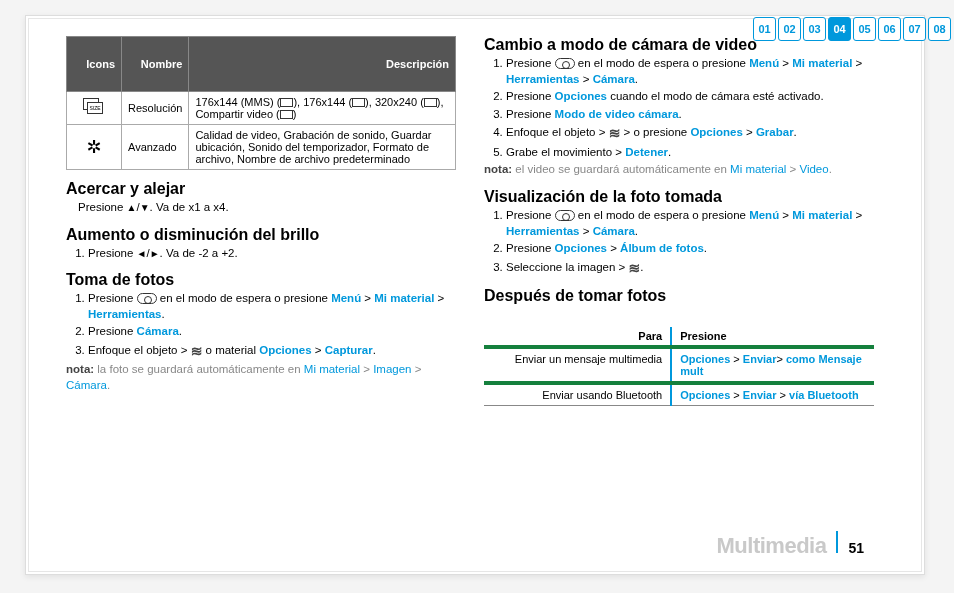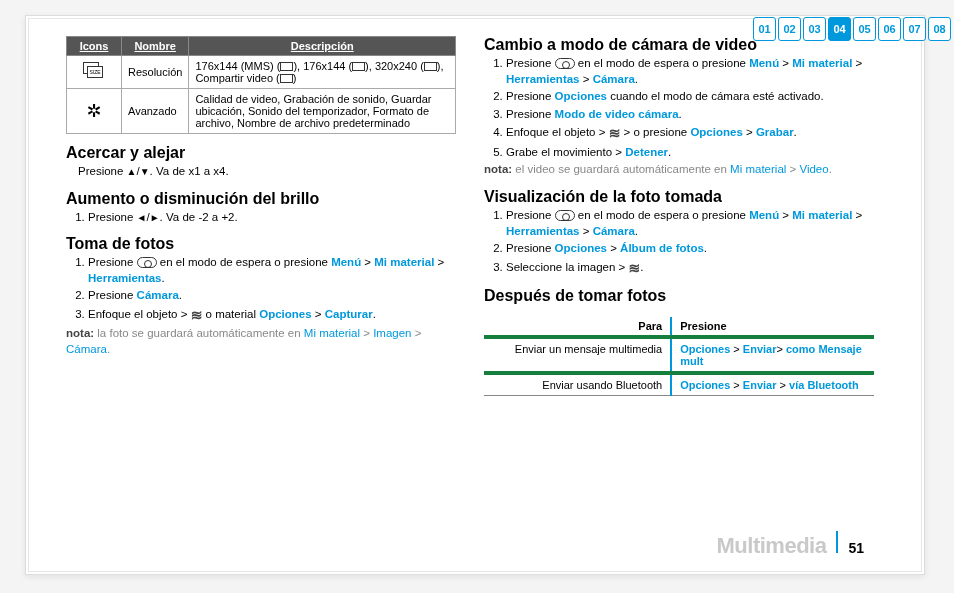--- a/index.html
+++ b/index.html
@@ -46,39 +46,38 @@
   
   table.icons {
     width: 100%;
     border-collapse: collapse;
     font-size: 11px;
     margin-bottom: 8px;
   }
   table.icons th {
     background: #555;
     color: #fff;
-    text-align: center;
+    text-align: right;
     font-weight: bold;
-    padding: 3px 6px;
+    padding: 21px 6px;
     border: 1px solid #888;
-    text-decoration: underline;
   }
   table.icons td {
     border: 1px solid #aaa;
     padding: 4px 6px;
     vertical-align: middle;
   }
   table.icons td.iconcell { text-align: center; vertical-align: middle; width: 55px; }
 
   
   table.after {
     width: 100%;
     border-collapse: collapse;
     font-size: 11px;
-    margin-top: 12px;
+    margin-top: 22px;
   }
   table.after th {
     padding: 3px 8px;
     font-weight: bold;
   }
   table.after th.para { text-align: right; border-right: 2px solid #0098dc; }
   table.after th.pres { text-align: left; }
   table.after td {
     padding: 4px 8px;
     border-top: 4px solid #15803d;

